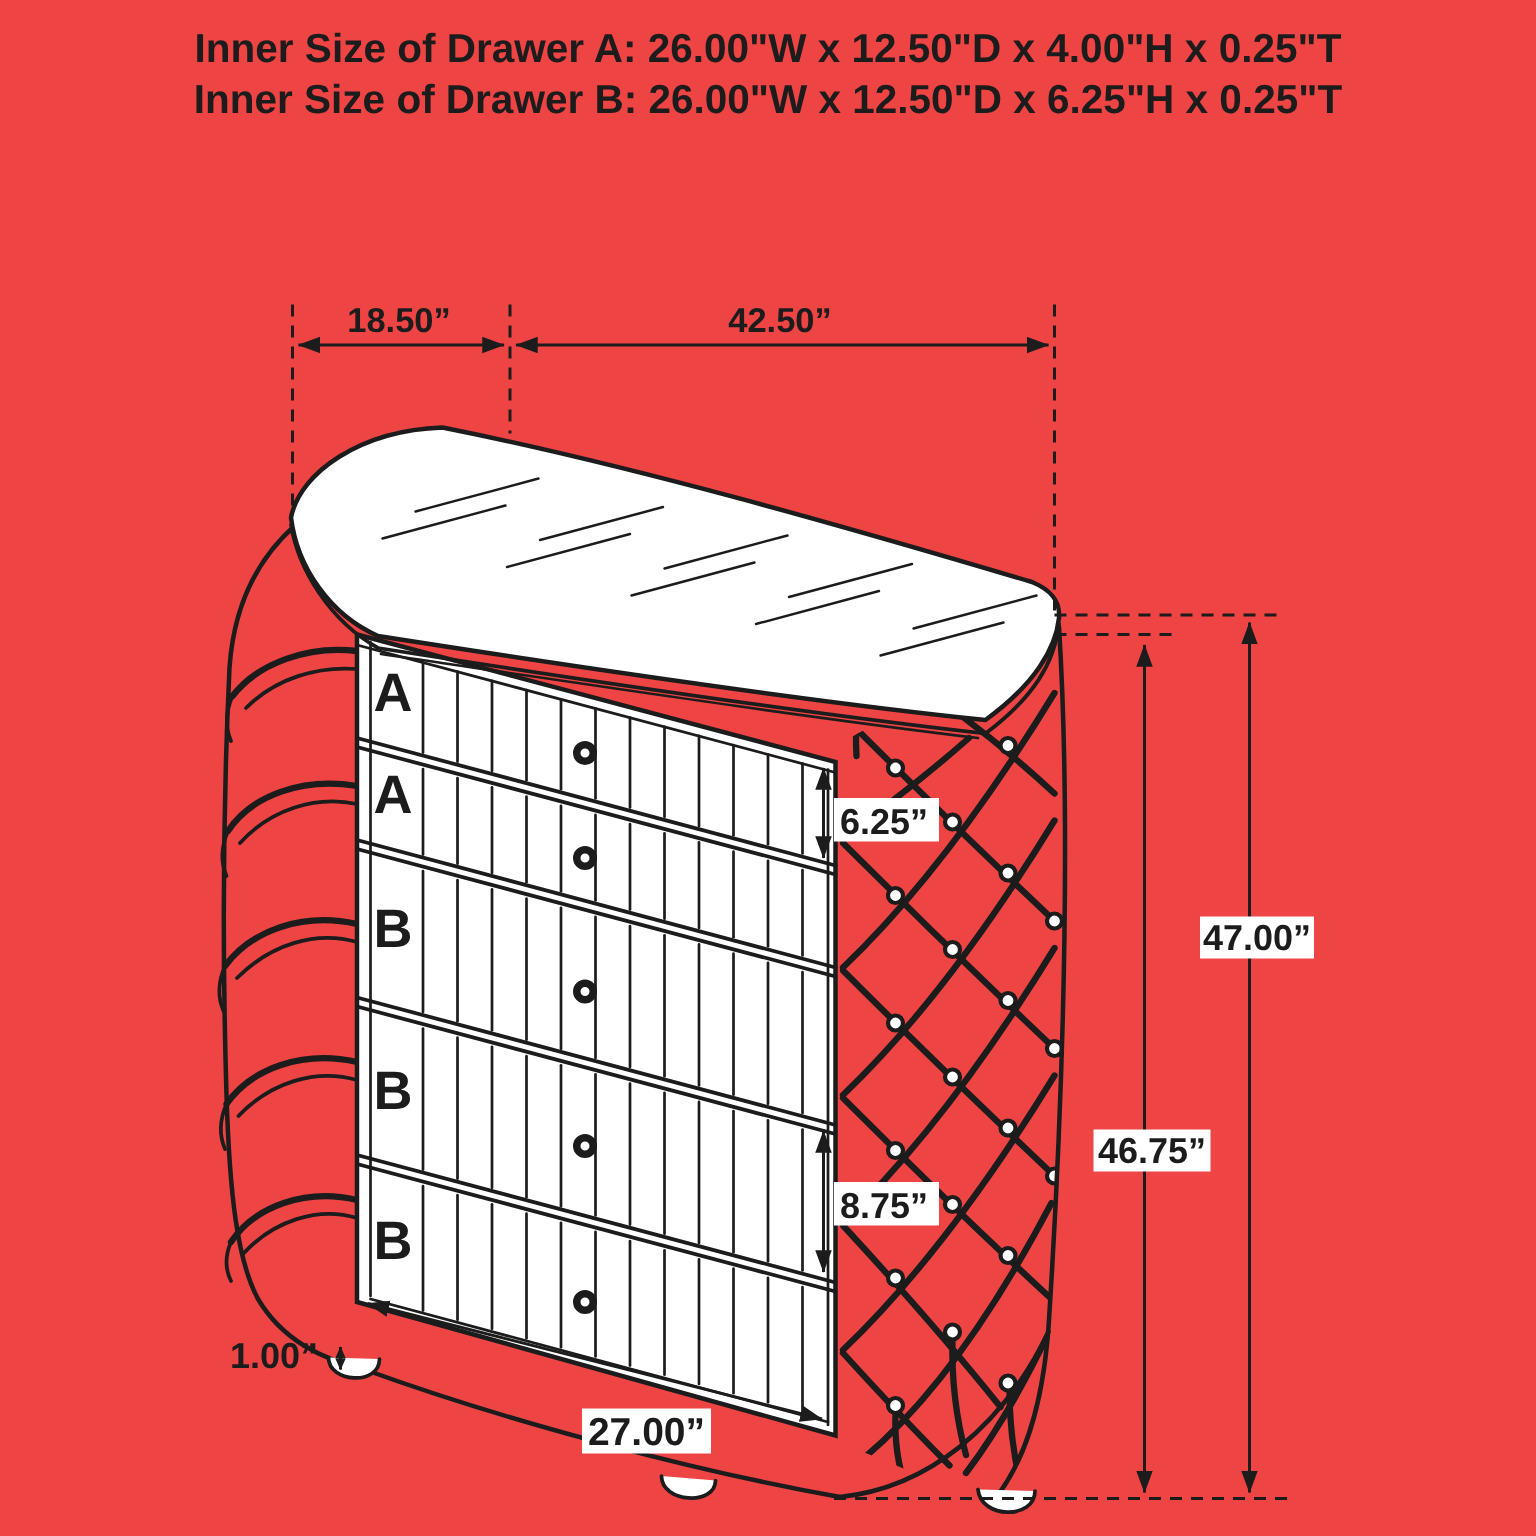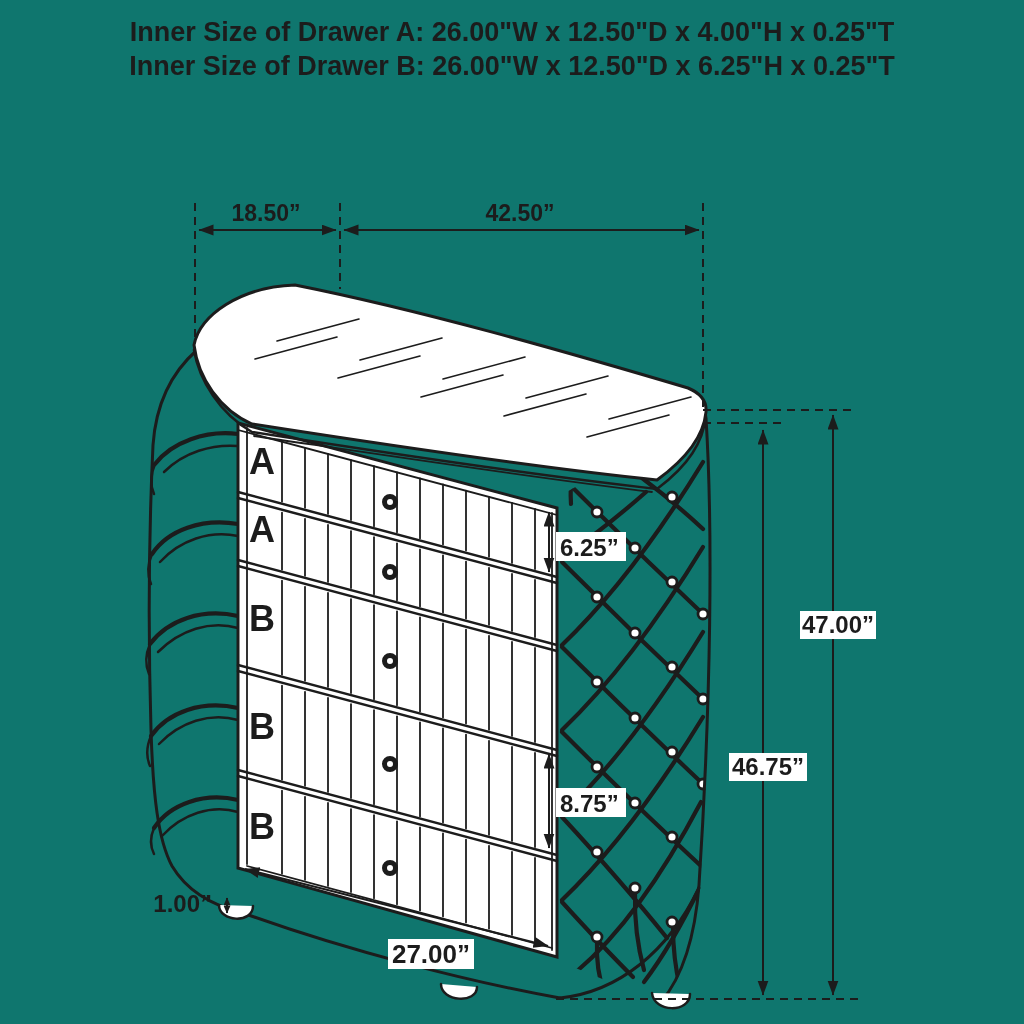--- a/index.html
+++ b/index.html
@@ -1,16 +1,16 @@
 <!DOCTYPE html>
 <html><head>
 <meta charset="utf-8">
 <style>
   html,body{margin:0;padding:0;background:#ffffff;}
-  .stage{width:1024px;height:1024px;position:relative;background:#0f766e;overflow:hidden;}
+  .stage{width:1024px;height:1024px;position:relative;background:#ef4444;overflow:hidden;}
   svg{display:block;}
   svg text{fill:#1c1c1c;font-weight:bold;font-family:"Liberation Sans",sans-serif;}
   .ln{stroke:#1c1c1c;fill:none;stroke-linecap:round;}
   .fill{fill:#ffffff;}
   .w3{stroke-width:3;}
   .w25{stroke-width:2.5;}
   .thk{stroke-width:4.2;}
   .thin{stroke-width:1.8;}
   .hatch{stroke-width:1.6;}
   .dim{stroke:#1c1c1c;stroke-width:2;fill:none;}

